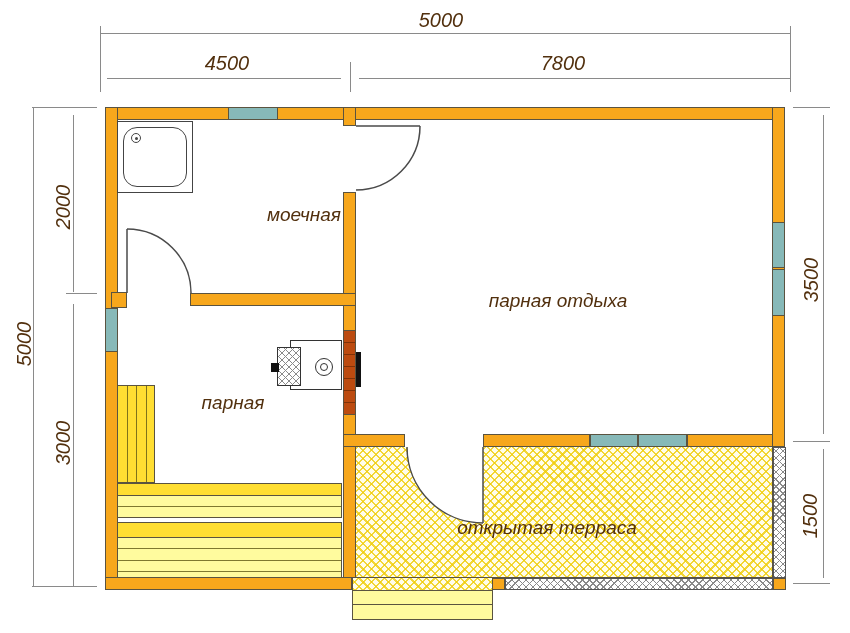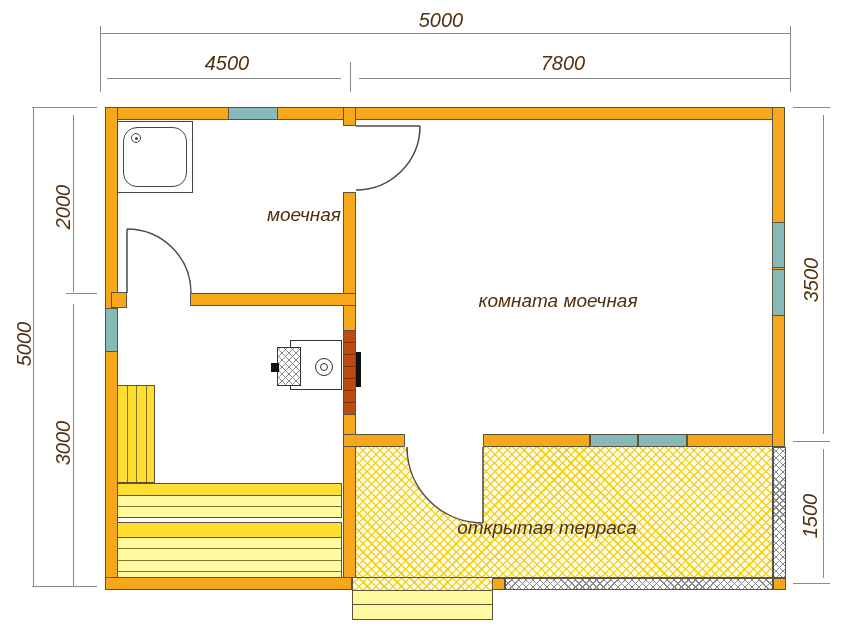--- a/index.html
+++ b/index.html
@@ -150,16 +150,17 @@
     <line x1="483" y1="447" x2="483" y2="523" stroke="#4a4a4a" stroke-width="1.5"></line>
 
     <line x1="356" y1="126" x2="420" y2="126" stroke="#4a4a4a" stroke-width="1.5"></line>
     <path d="M420 126 A64 64 0 0 1 356 190" fill="none" stroke="#4a4a4a" stroke-width="1.5"></path>
 
     <line x1="127" y1="293" x2="127" y2="229" stroke="#4a4a4a" stroke-width="1.5"></line>
     <path d="M127 229 A64 64 0 0 1 191 293" fill="none" stroke="#4a4a4a" stroke-width="1.5"></path>
   </svg>
 
   <div class="abs roomlabel" style="left:141px;top:204px;width:200px;text-align:right;">моечная</div>
-  <div class="abs roomlabel" style="left:458px;top:290px;width:200px;">комната моечная</div>
+  <div class="abs roomlabel" style="left:133px;top:392px;width:200px;">парная</div>
+  <div class="abs roomlabel" style="left:458px;top:290px;width:200px;">парная отдыха</div>
   <div class="abs roomlabel" style="left:437px;top:517px;width:220px;">открытая терраса</div>
 
 </div>
 
 </body></html>

